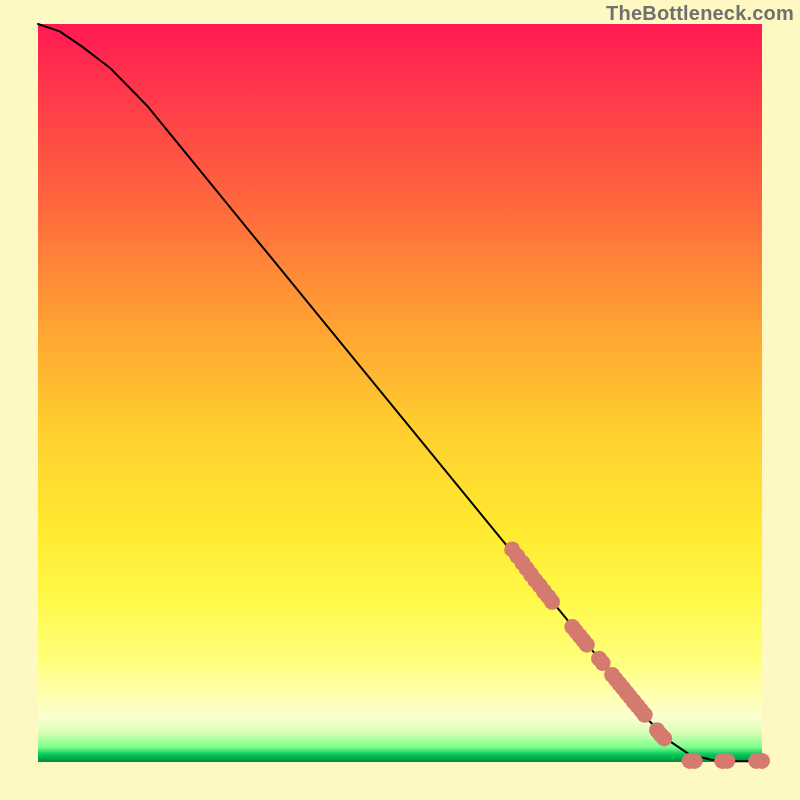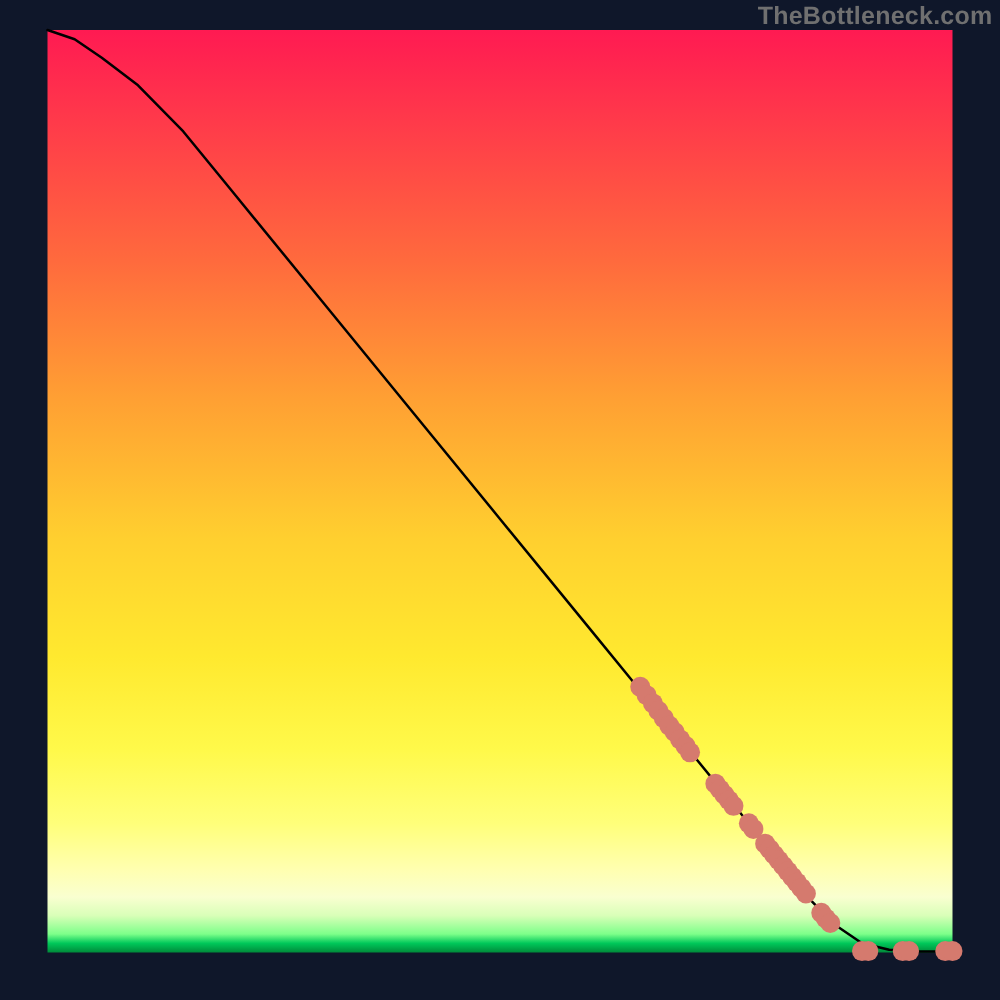--- a/index.html
+++ b/index.html
@@ -9,21 +9,21 @@
     height: 800px;
     overflow: hidden;
     background: #000;
   }
   .frame {
     position: absolute;
     left: 0;
     top: 0;
     width: 800px;
     height: 800px;
-    background: #0f172a;
+    background: #fef9c3;
   }
   .plot {
     position: absolute;
     left: 38px;
     top: 24px;
     width: 724px;
     height: 738px;
     
     background: linear-gradient(
       to bottom,

